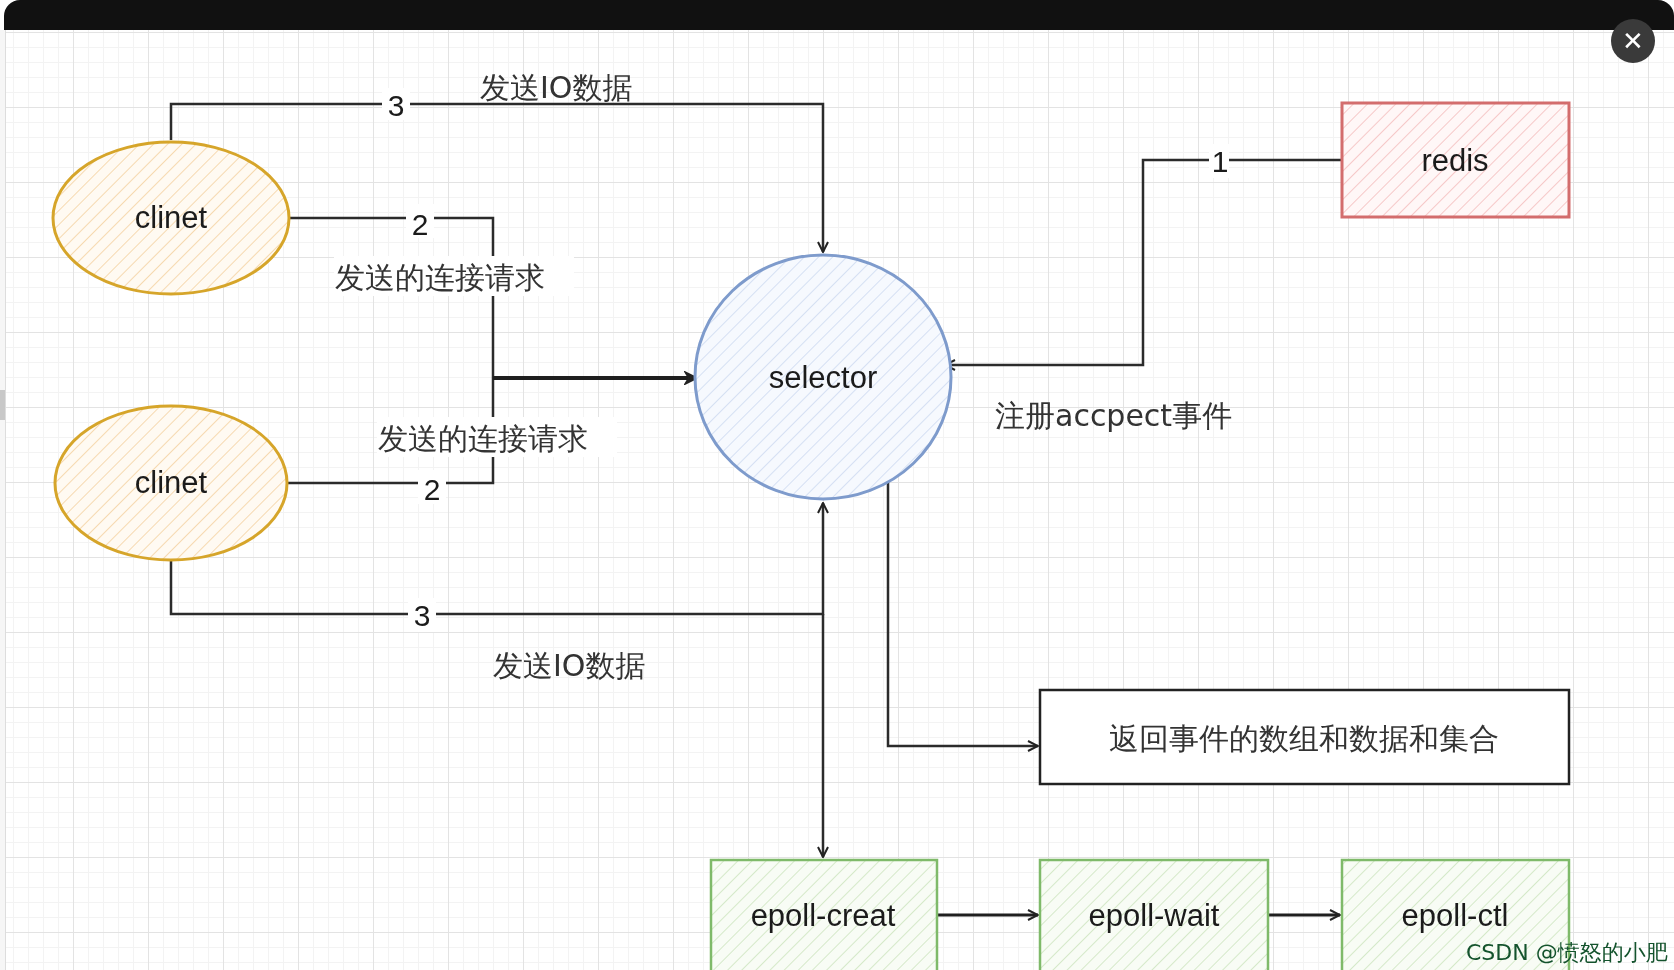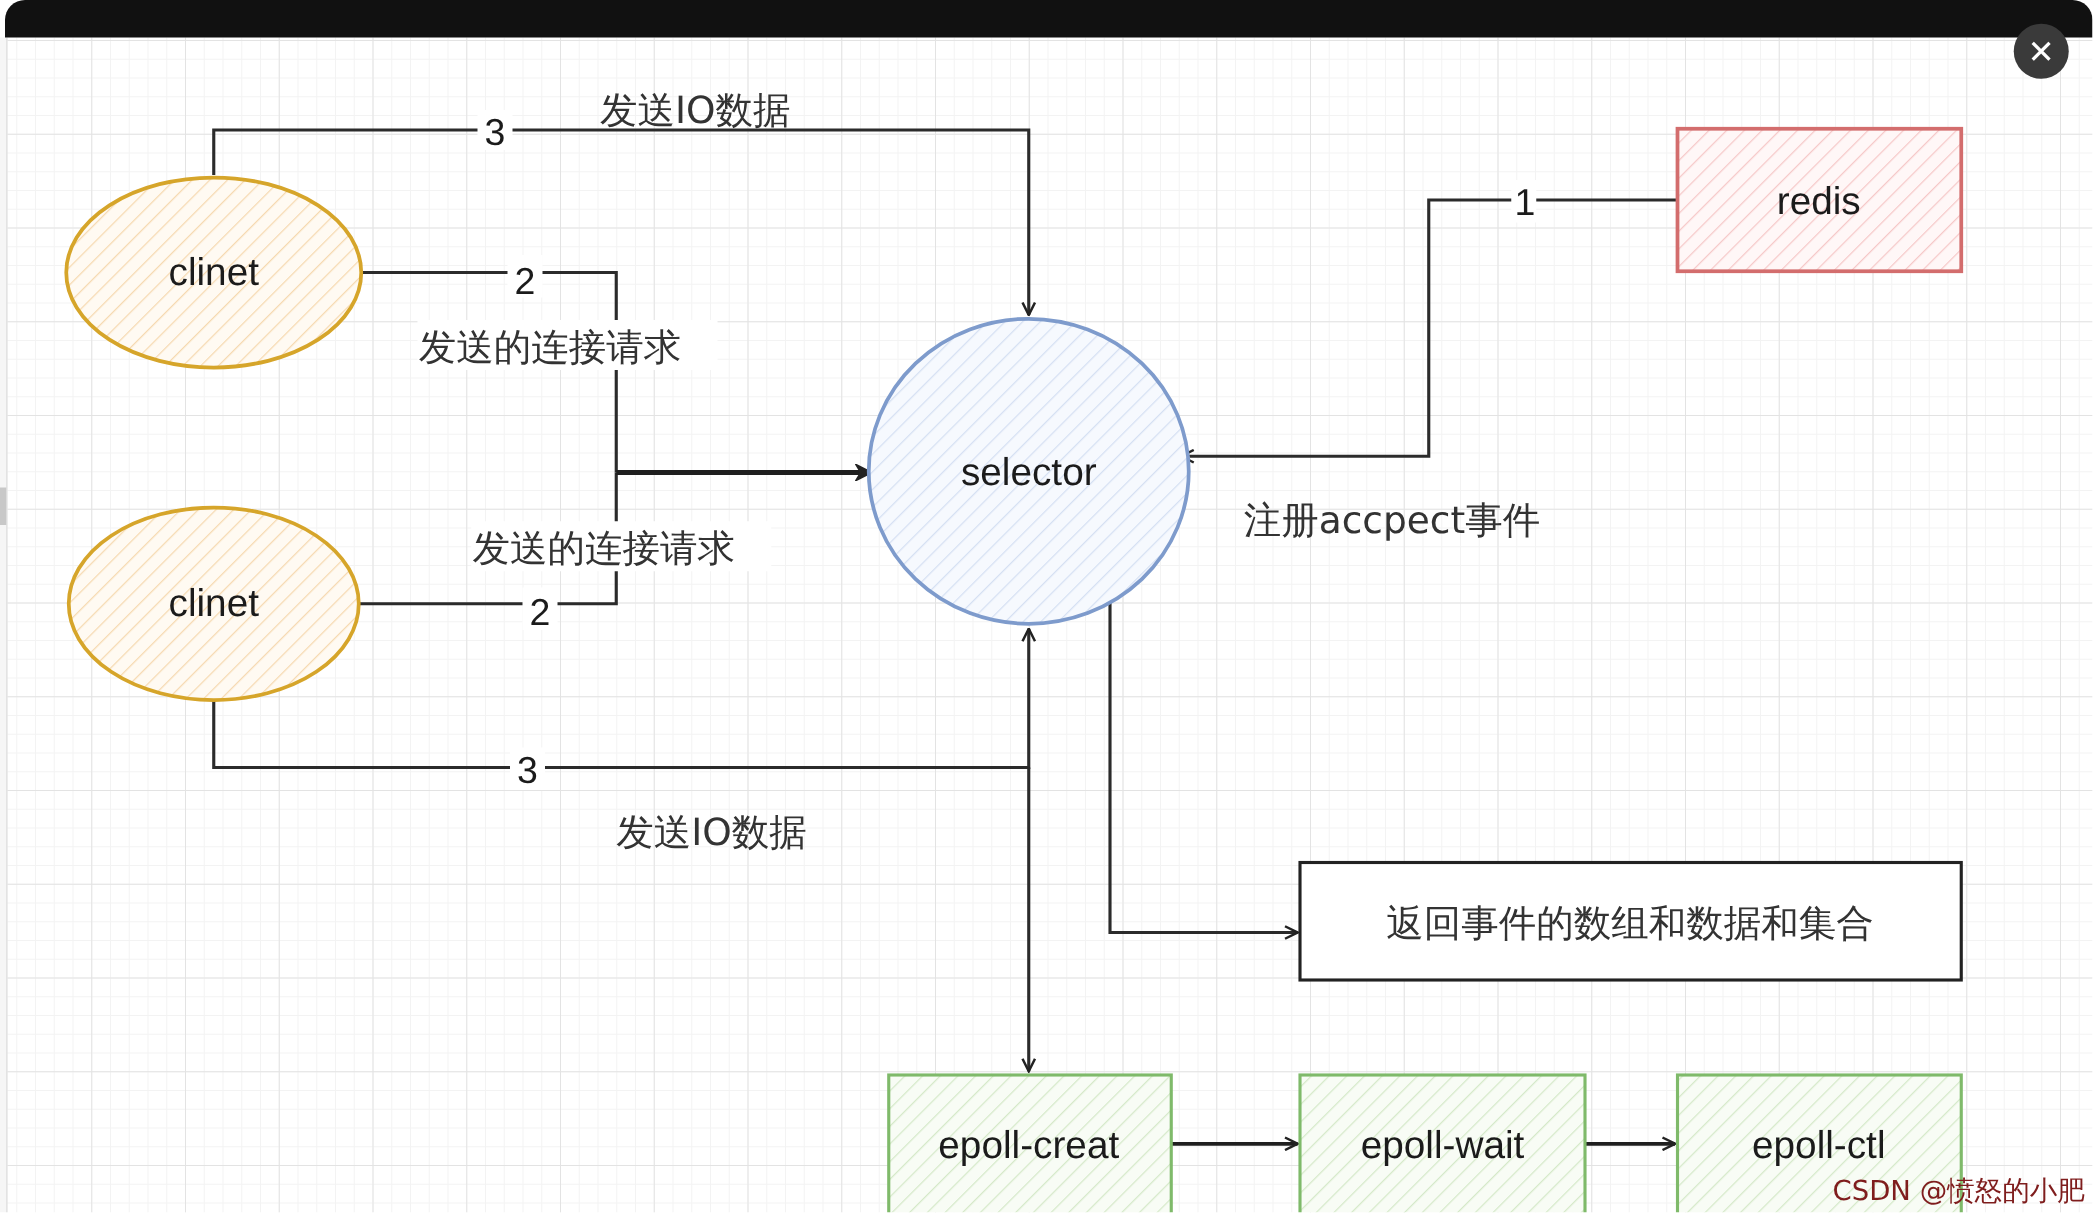--- a/index.html
+++ b/index.html
@@ -24,21 +24,21 @@
                     background: #c8c8c8; }
   .close-btn { position: absolute; left: 1611px; top: 19px; width: 44px; height: 44px;
                border-radius: 50%; background: #3a3a3a; color: #ffffff;
                display: flex; align-items: center; justify-content: center;
                font-size: 26px; line-height: 1; cursor: pointer; }
   svg.diagram { position: absolute; left: 0; top: 0; width: 1674px; height: 970px; }
   .node-text { font-family: "Liberation Sans", sans-serif; font-size: 31px; fill: #1b1b1b; }
   .edge-label { font-family: "DejaVu Sans", sans-serif; font-size: 30px; fill: #333333; }
   .num-label { font-family: "Liberation Sans", sans-serif; font-size: 30px; fill: #1b1b1b; }
   .watermark { position: absolute; left: 1466px; top: 938px; font-size: 22px;
-               color: #7f1d1d; font-family: "DejaVu Sans", sans-serif; }
+               color: #14532d; font-family: "DejaVu Sans", sans-serif; }
 </style>
 </head>
 <body>
 
 <div class="frame"></div>
 <div class="canvas"></div>
 <div class="left-edge">
   <div class="left-edge-mark"></div>
 </div>
 <div class="topbar"></div>

